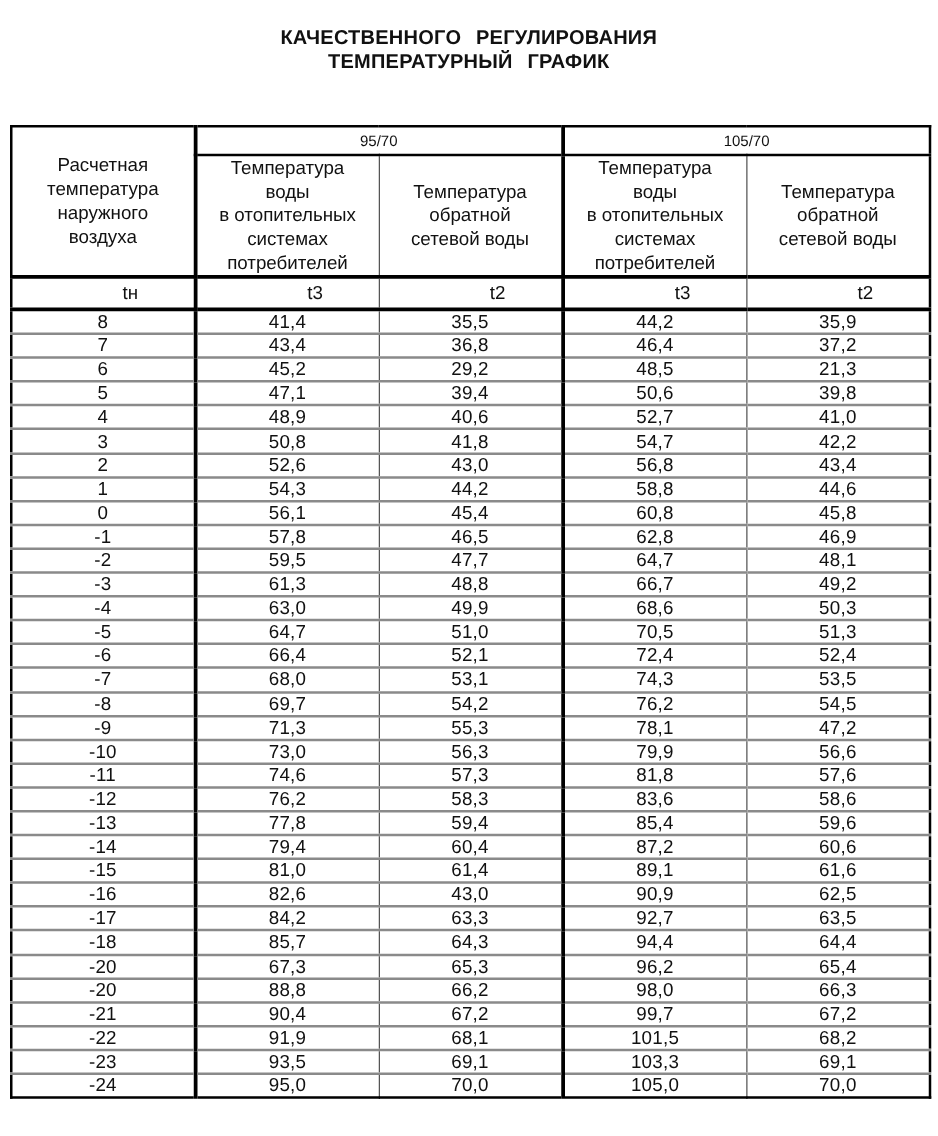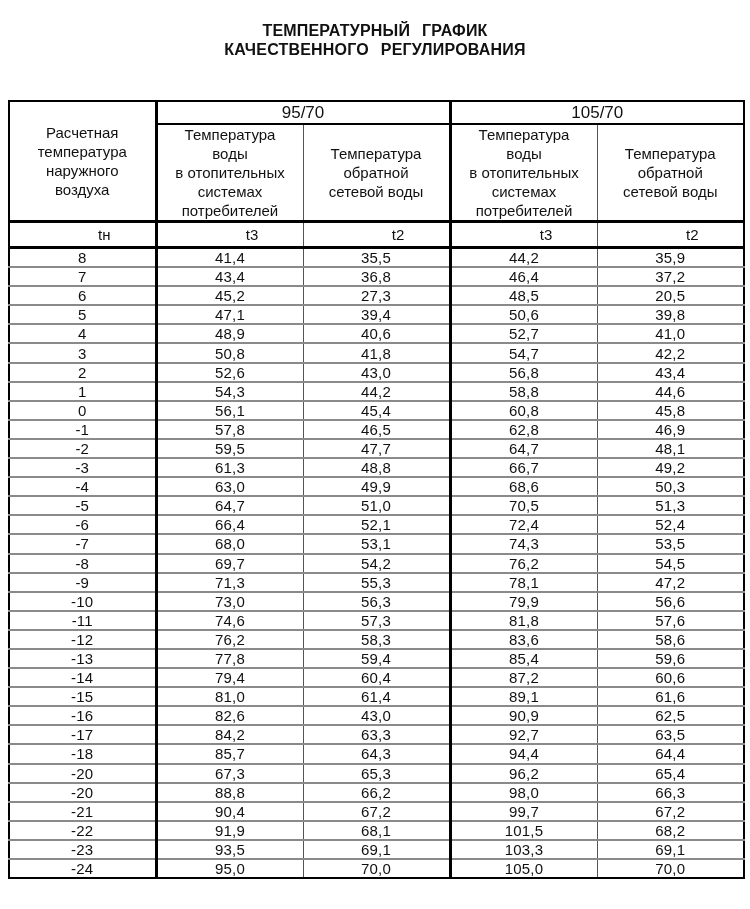--- a/index.html
+++ b/index.html
@@ -39,21 +39,21 @@
     text-align: center;
     vertical-align: middle;
     padding: 0;
     font-size: 15px;
     overflow: hidden;
   }
   
   .group-row td.group {
     height: 21px;
     border-bottom: 2px solid #000000;
-    font-size: 17px;
+    font-size: 12px;
   }
   td.outdoor-cell {
     white-space: pre-line;
     line-height: 19px;
     font-size: 15px;
     margin-top: 15px;
   }
   .names-row td {
     height: 95px;
     white-space: pre-line;
@@ -81,22 +81,22 @@
   .col1 { border-right: 1px solid #555555; }
   .col2 { border-right: 3px solid #000000; }
   .col3 { border-right: 1px solid #555555; }
 </style>
 </head>
 <body>
 
 <div class="page">
 
   <div class="doc-title">
+    <div>КАЧЕСТВЕННОГО РЕГУЛИРОВАНИЯ</div>
     <div>ТЕМПЕРАТУРНЫЙ ГРАФИК</div>
-    <div>КАЧЕСТВЕННОГО РЕГУЛИРОВАНИЯ</div>
   </div>
 
   <table class="temp-table">
     <colgroup>
       <col>
         <col>
         <col>
         <col>
         <col>
     </colgroup>
@@ -146,23 +146,23 @@
         <tr>
           <td class="col0">7</td>
           <td class="col1">43,4</td>
           <td class="col2">36,8</td>
           <td class="col3">46,4</td>
           <td>37,2</td>
         </tr>
         <tr>
           <td class="col0">6</td>
           <td class="col1">45,2</td>
-          <td class="col2">27,3</td>
+          <td class="col2">29,2</td>
           <td class="col3">48,5</td>
-          <td>20,5</td>
+          <td>21,3</td>
         </tr>
         <tr>
           <td class="col0">5</td>
           <td class="col1">47,1</td>
           <td class="col2">39,4</td>
           <td class="col3">50,6</td>
           <td>39,8</td>
         </tr>
         <tr>
           <td class="col0">4</td>

